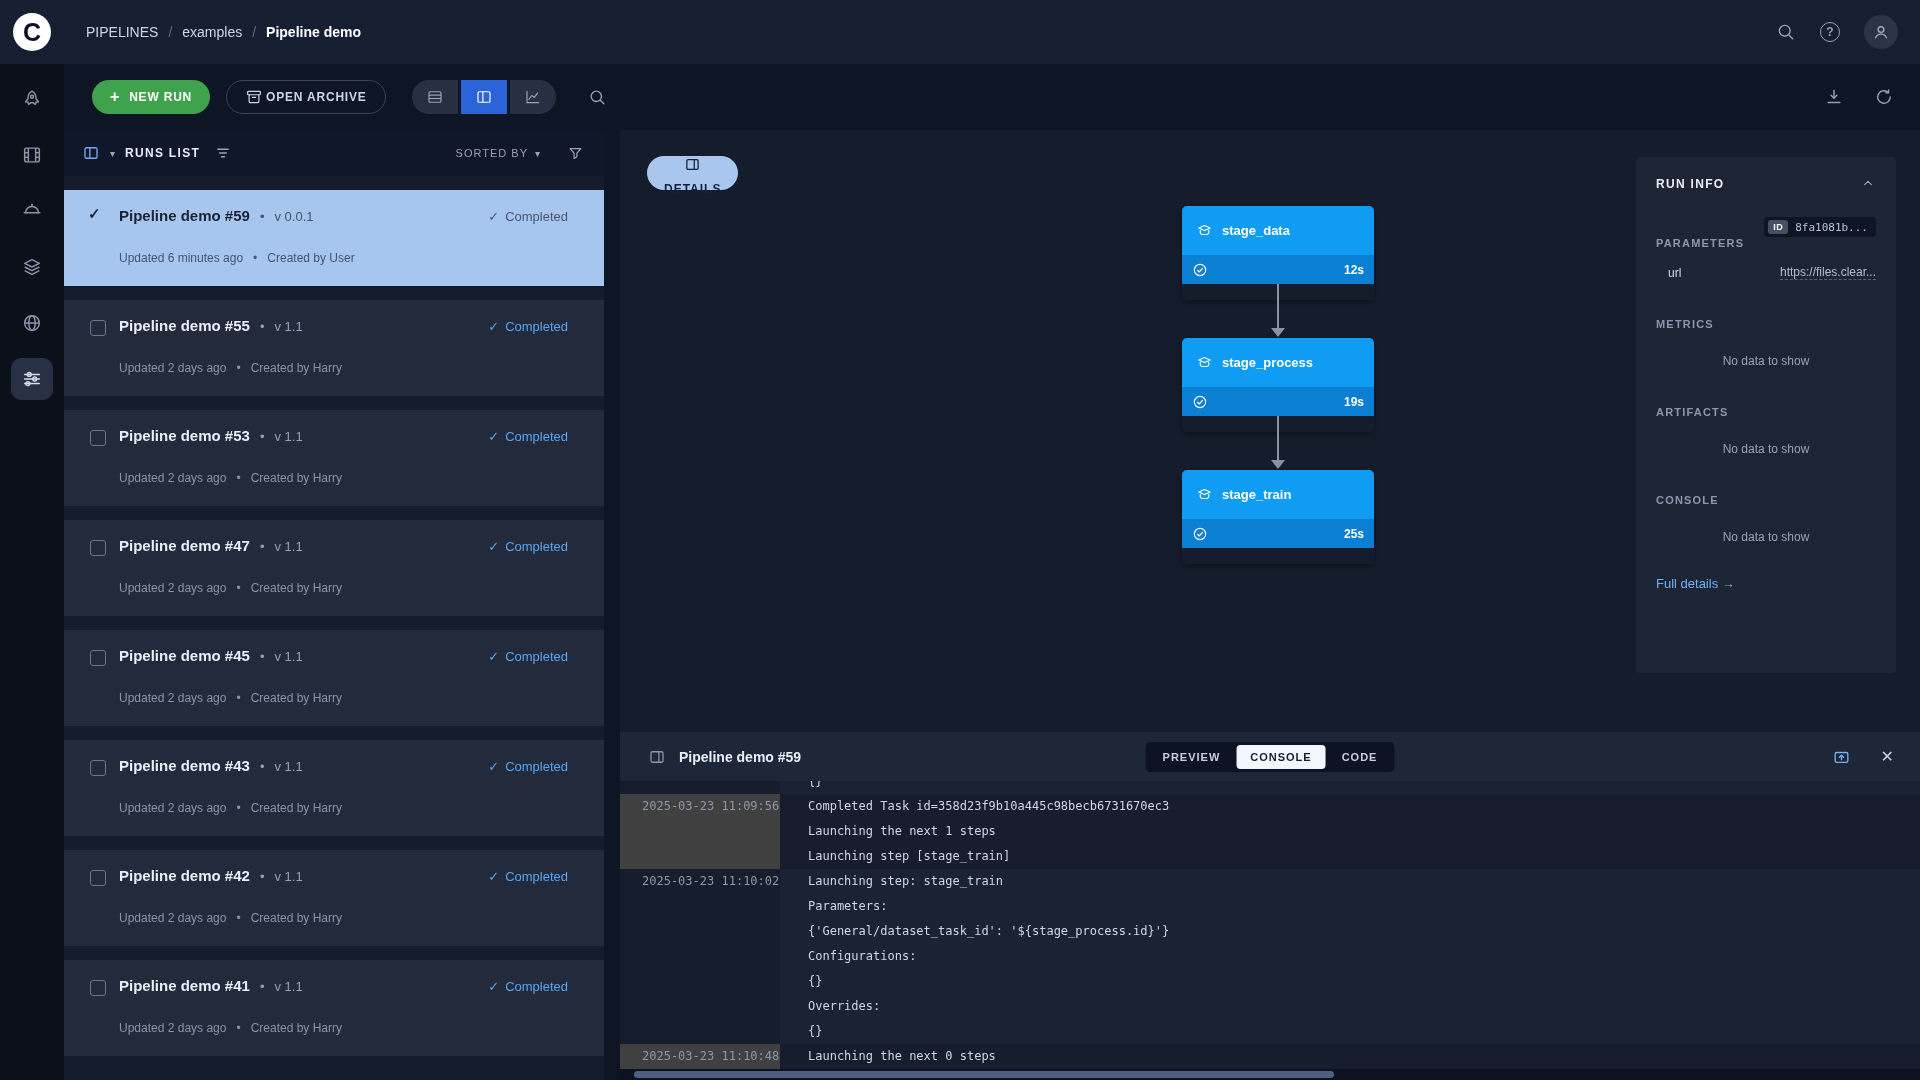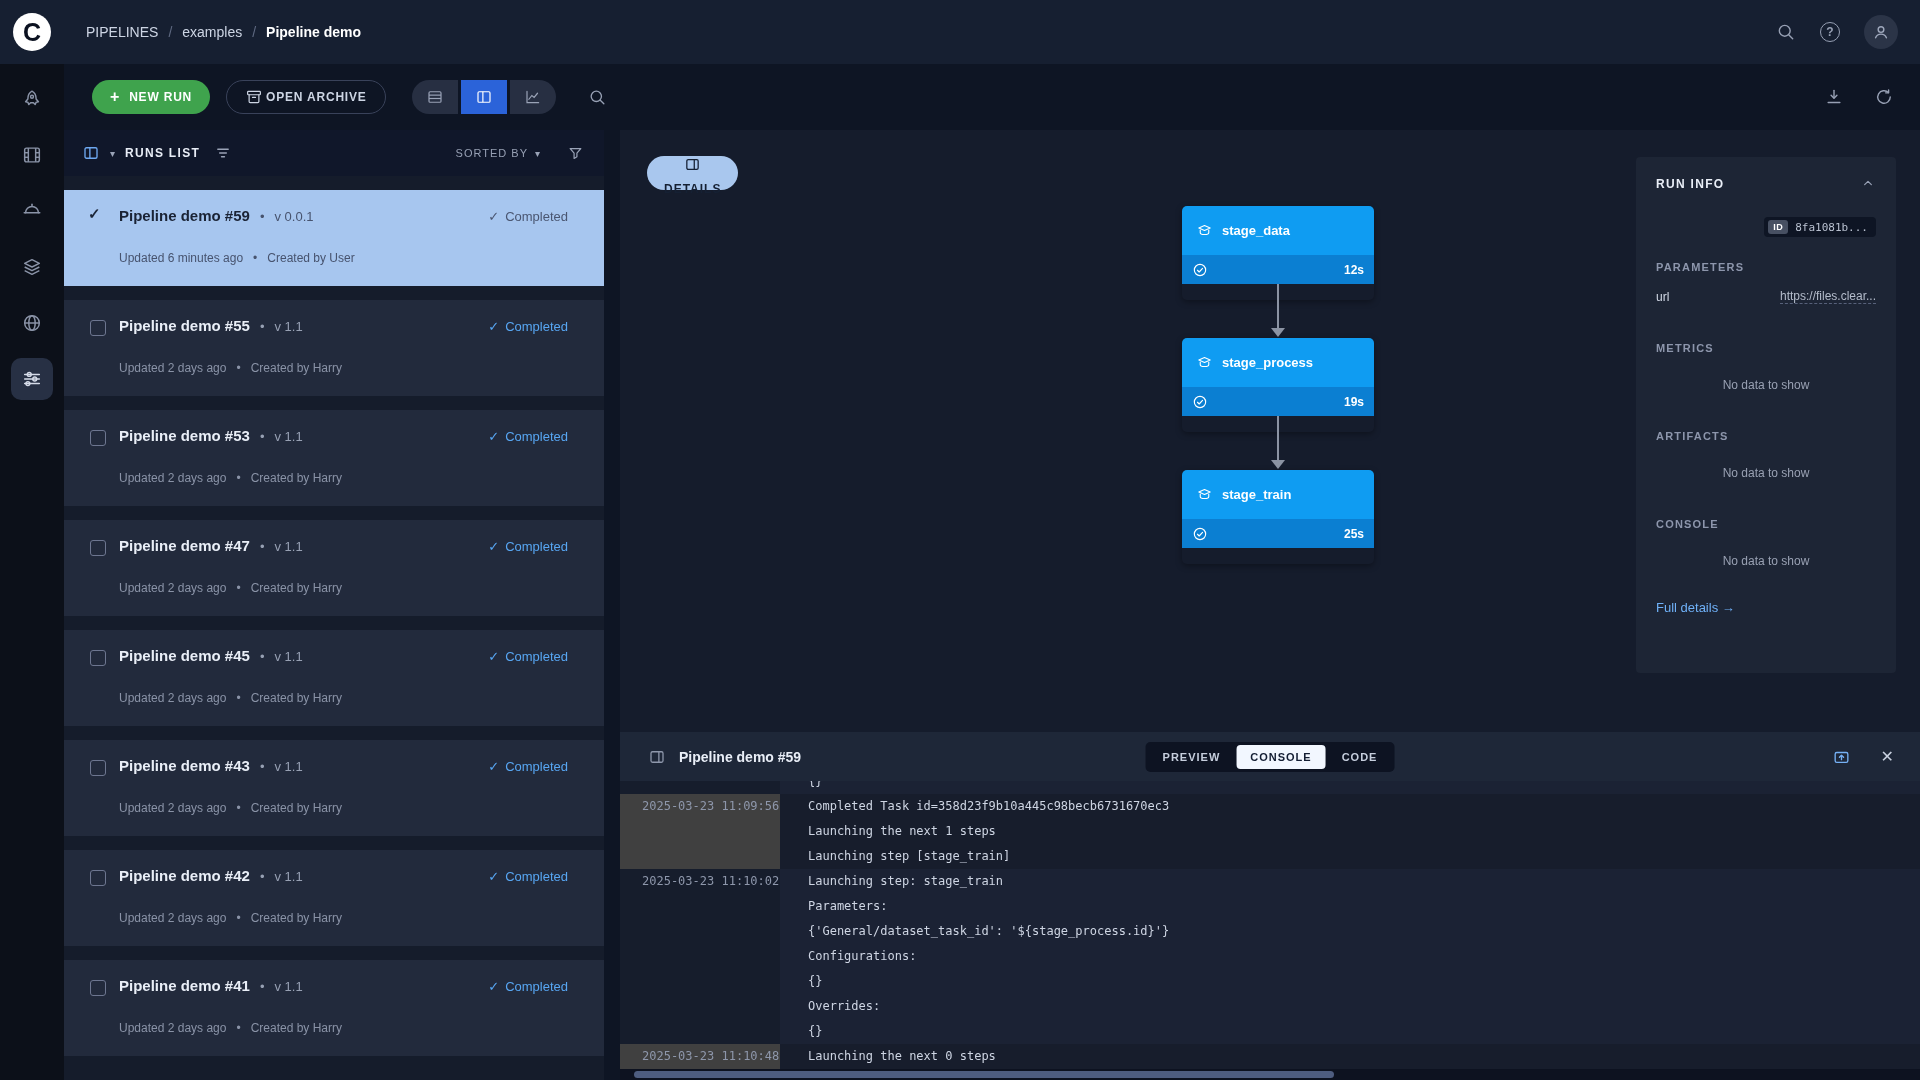--- a/index.html
+++ b/index.html
@@ -108,24 +108,24 @@
     background:#1d2535; border-radius:4px; padding:18px 20px; }
   .ri-header { display:flex; justify-content:space-between; align-items:flex-end; }
   .ri-title { font-size:12px; font-weight:700; letter-spacing:1.3px; color:#e9eef7; }
   .ri-chevron { color:#9aa3b7; cursor:pointer; }
   .ri-id-row { margin-top:26px; display:flex; justify-content:flex-end; }
   .id-pill { background:#0e1524; border-radius:4px; padding:3px 8px 3px 4px; display:flex;
     align-items:center; gap:7px; cursor:pointer;margin-left:45px; }
   .id-badge { background:#475062; color:#ffffff; font-size:9px; font-weight:700;
     padding:2px 5px; border-radius:3px; letter-spacing:0.5px; }
   .id-value { font-family:"DejaVu Sans Mono", monospace; font-size:11px; color:#b9c1d0; }
-  .ri-label { margin-top:24px; font-size:11px; font-weight:700; letter-spacing:1.2px; color:#8d96ac; }
+  .ri-label { font-size:11px; font-weight:700; letter-spacing:1.2px; color:#8d96ac; }
   .ri-label.gap-lg { margin-top:38px; }
   .param-row { margin-top:16px; display:flex; justify-content:space-between; align-items:center; font-size:12px; }
-  .param-key { color:#d3dae7; }
+  .param-key { color:#d3dae7;margin-left:12px; }
   .param-val { color:#b4bccb; max-width:128px; white-space:nowrap; overflow:hidden;
     text-overflow:ellipsis; border-bottom:1px dashed #57617a; cursor:pointer; }
   .ri-empty { margin-top:24px; text-align:center; font-size:12px; color:#99a1b3; }
   .ri-link { margin-top:32px; font-size:13px; color:#6fb1f8; cursor:pointer; }
 
   
   .bottom-panel { position:absolute; left:620px; top:732px; right:0; bottom:0; background:#151c2b; }
   .bp-header { position:relative; height:49px; background:#1e2738; display:flex; align-items:center;
     padding:0 26px 0 28px; }
   .bp-panel-icon { color:#8f98ac; }

